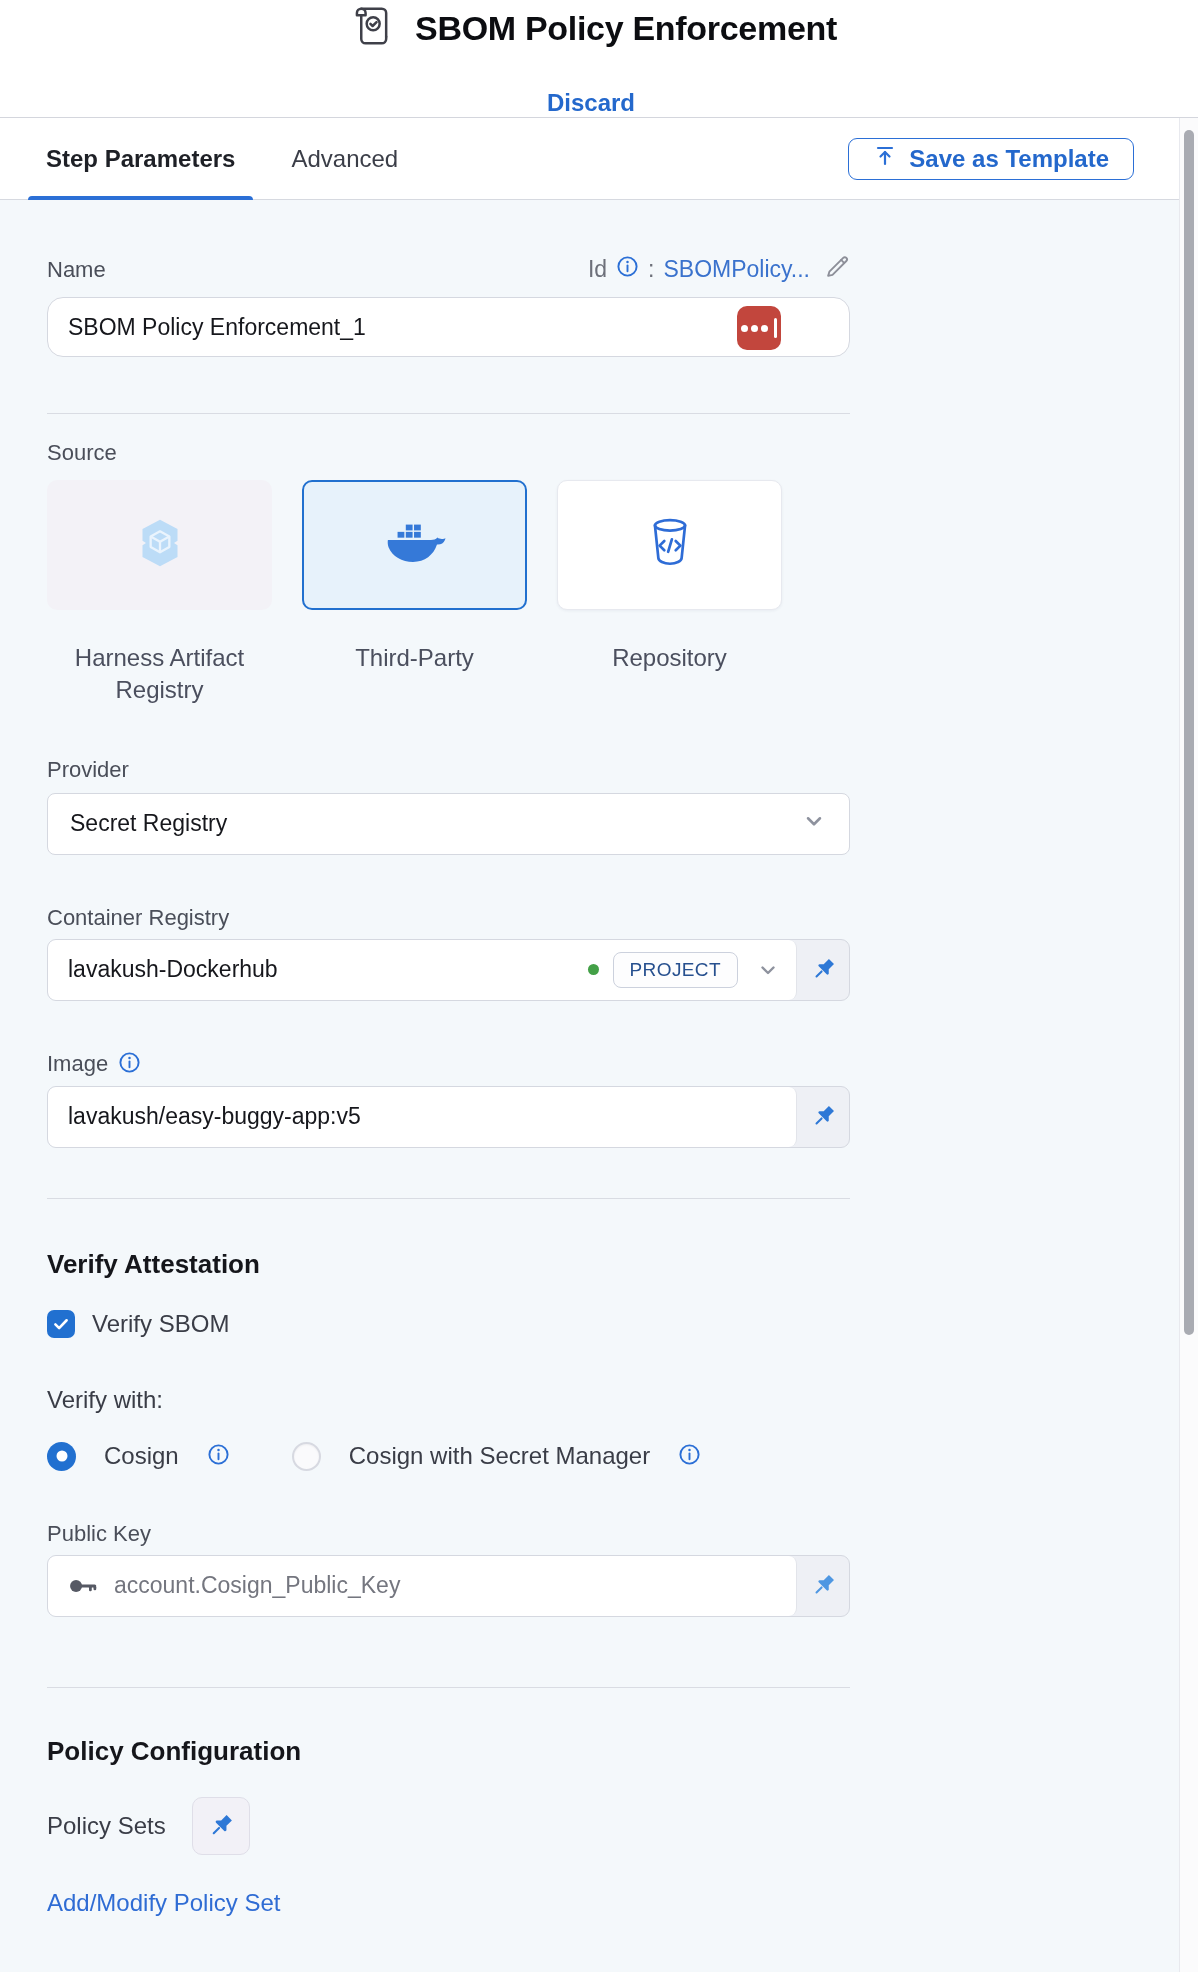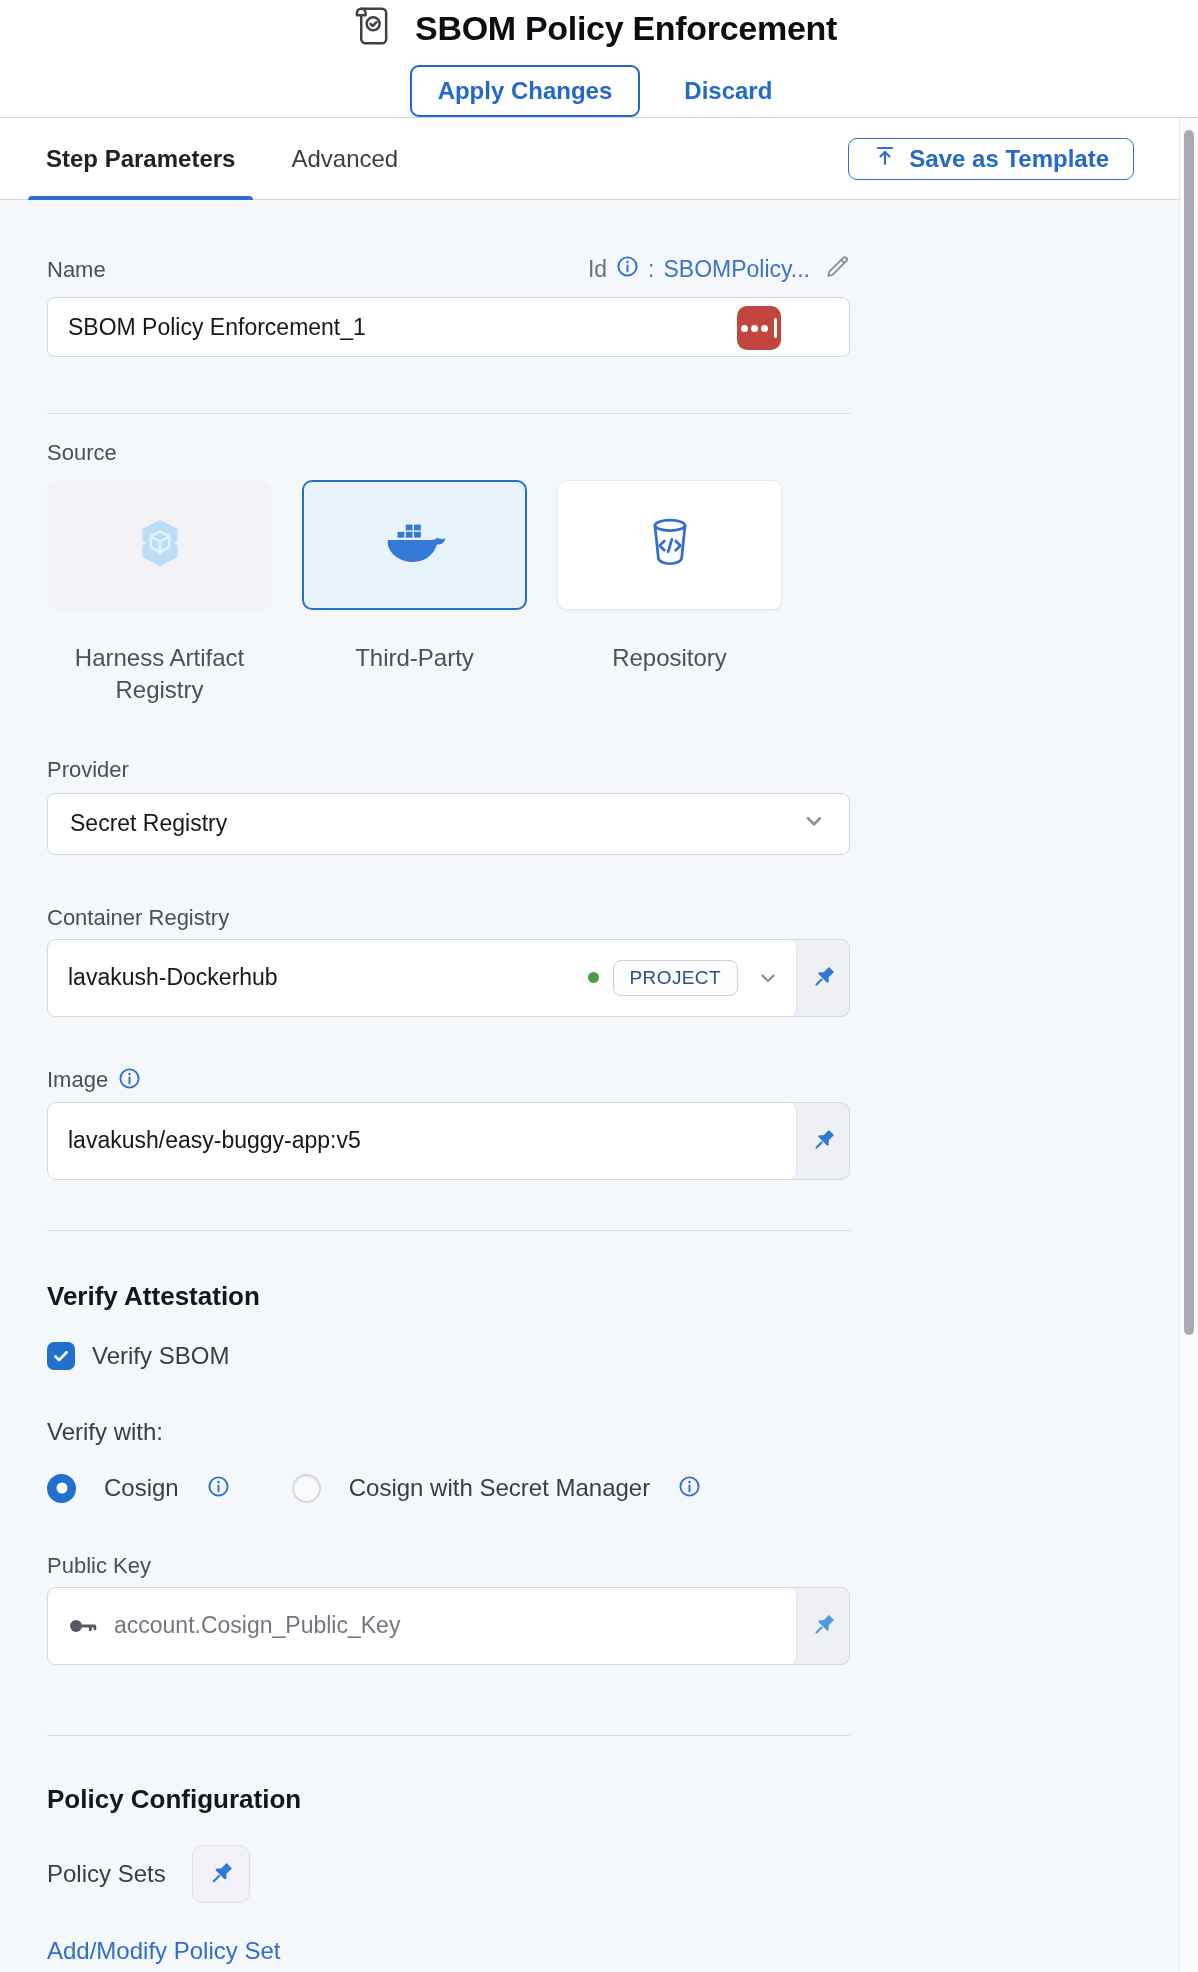--- a/index.html
+++ b/index.html
@@ -36,21 +36,21 @@
   .content { position:relative; background:#f4f8fb; height:1772px; padding:54px 0 0 47px; }
   .form { width:803px; }
   .field-label { font-size:22px; color:#4a4e59; font-weight:500; }
   .row-between { display:flex; justify-content:space-between; align-items:center; margin-bottom:12px; }
   .id-row { display:flex; align-items:center; gap:9px; font-size:23px; }
   .id-label { color:#6d707a; }
   .id-colon { color:#6d707a; }
   .id-value { color:#3a72cd; font-weight:500; }
 
   .input-box { position:relative; display:flex; align-items:center; height:60px; background:#fff;
-               border:1px solid #d5d8e0; border-radius:8px; padding:0 20px; font-size:23px; color:#16171c; }
+               border:1px solid #d5d8e0; border-radius:16px; padding:0 20px; font-size:23px; color:#16171c; }
   .pw-icon { position:absolute; right:68px; top:8px; width:44px; height:44px; background:#c2463d;
              border-radius:10px; display:flex; align-items:center; justify-content:center; gap:3px; }
   .pw-icon .dot { width:7px; height:7px; background:#fff; border-radius:50%; }
   .pw-icon .bar { width:3.5px; height:20px; background:#fff; border-radius:2px; margin-left:3px; }
 
   hr.div { border:none; border-top:1.5px solid #d9dce3; margin-top:56px; width:803px; }
 
   
   .enhance-wrap { position:absolute; top:30px; left:917px; width:220px; height:64px; border-radius:11px;
                   padding:2.5px; background:linear-gradient(100deg,#e87ba6,#8b74e2 55%,#58c3d3);
@@ -75,21 +75,21 @@
   .card.selected { background:#e7f2fb; border:2px solid #2170cf; }
   .card.repo { background:#fff; border:1px solid #e7e9ef; box-shadow:0 1px 3px rgba(40,50,80,.06); }
   .card-labels { display:flex; gap:30px; margin-top:32px; }
   .card-label { width:225px; text-align:center; font-size:24px; line-height:1.35; color:#4b4f5e; }
 
   
   .section-label { margin-top:50px; display:flex; align-items:center; gap:10px; }
   .select-box { display:flex; align-items:center; justify-content:space-between; height:62px; margin-top:10px;
                 background:#fff; border:1px solid #d5d8e0; border-radius:8px; padding:0 22px;
                 font-size:23px; color:#16171c; cursor:pointer; }
-  .pill { display:flex; align-items:stretch; height:78px; margin-top:8px; border:1px solid #d5d8e0;
+  .pill { display:flex; align-items:stretch; height:62px; margin-top:8px; border:1px solid #d5d8e0;
           border-radius:9px; background:#eef0f5; overflow:hidden; }
   .pill-main { flex:1; display:flex; align-items:center; background:#fff; border-radius:8px;
                border-right:1px solid #e2e4ea; padding:0 16px 0 20px; font-size:23px; color:#16171c; }
   .pill-main .grow { flex:1; }
   .pill-pin { width:52px; display:flex; align-items:center; justify-content:center; cursor:pointer; }
   .scope-dot { width:11px; height:11px; border-radius:50%; background:#43a047; margin-right:14px; }
   .scope-badge { border:1.5px solid #ccd1dd; border-radius:8px; background:#fdfdfe; padding:6px 16px;
                  font-size:19px; letter-spacing:.4px; color:#27508f; font-weight:500; }
   .chev { margin-left:18px; display:flex; align-items:center; }
   .key-ico { margin-right:16px; display:flex; align-items:center; }
@@ -132,21 +132,20 @@
           <path d="M15 8h19a4 4 0 0 1 4 4v22"></path>
           <path d="M15 8a4 4 0 0 0-4 4v2h8v-2a4 4 0 0 0-4-4z"></path>
           <path d="M38 34v2a4 4 0 0 1-4 4H19a4 4 0 0 1-4-4V14"></path>
           <circle cx="26" cy="22" r="6"></circle>
           <path d="M23.5 22l2 2 3.6-3.6"></path>
         </svg>
       </span>
       <div class="h-title">SBOM Policy Enforcement</div>
     </div>
     <div class="h-right">
-      <button class="btn-outline">Apply Changes</button>
       <button class="btn-link">Discard</button>
     </div>
   </div>
 
   <div class="tabbar">
     <div class="tab active">
       <span>Step Parameters</span>
       <span class="underline"></span>
     </div>
     <div class="tab">

